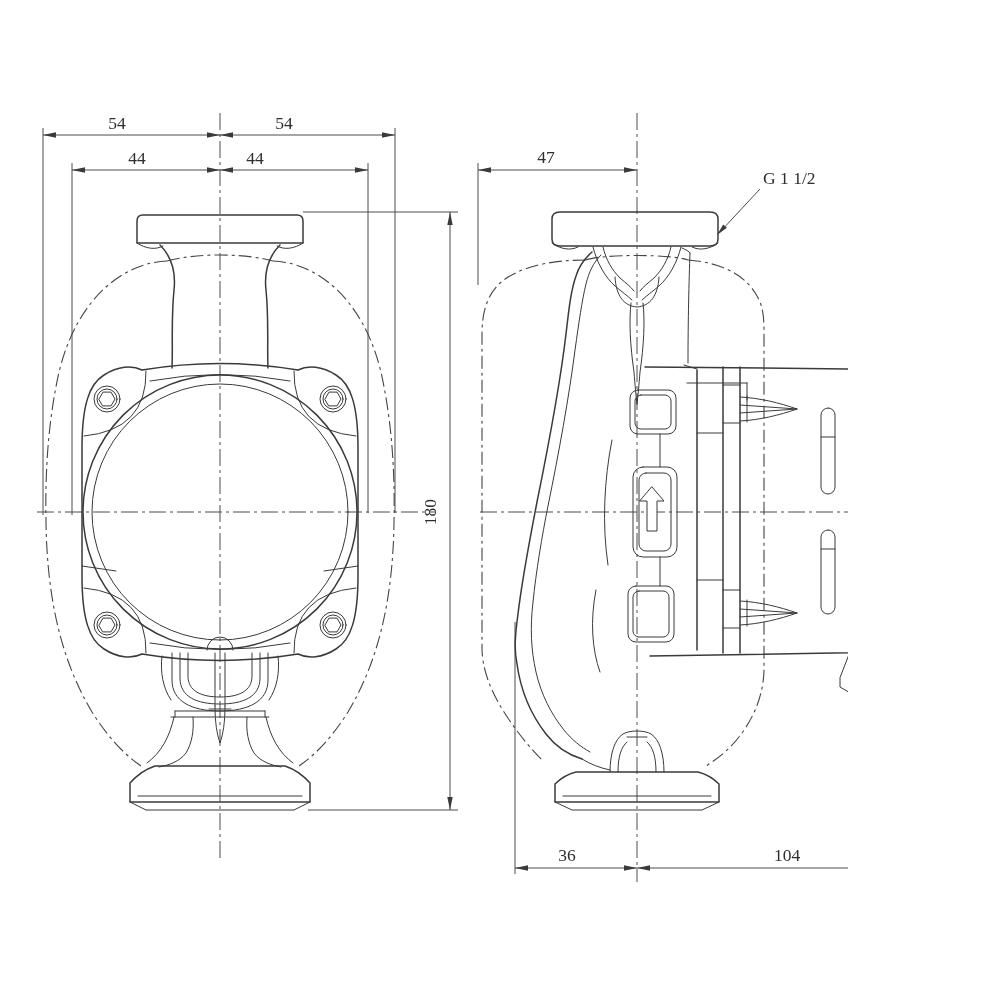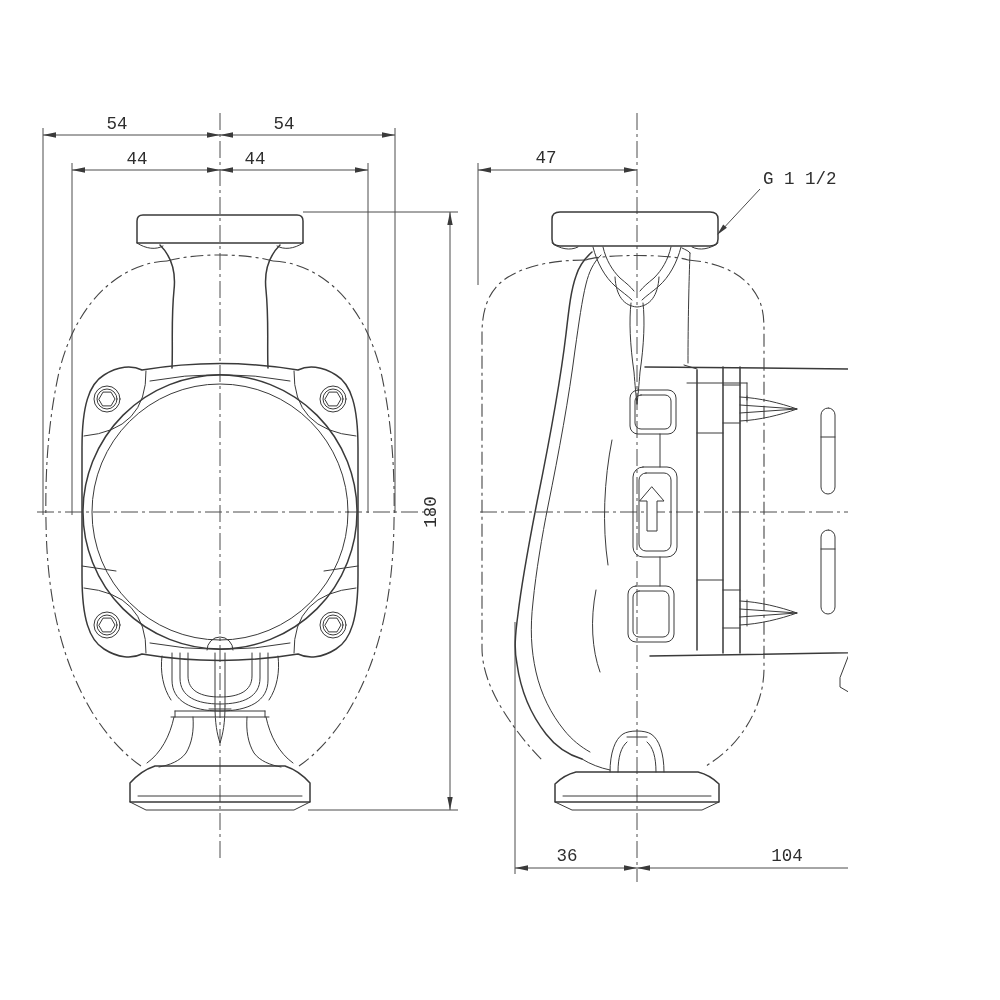--- a/index.html
+++ b/index.html
@@ -1,17 +1,17 @@
 <!DOCTYPE html>
 <html><head>
 <meta charset="utf-8">
 <style>
   html,body{margin:0;padding:0;background:#fff;}
   .stage{position:relative;width:848px;height:1000px;background:#ffffff;overflow:hidden;
-         font-family:Liberation Mono, monospace;border-radius:21px;}
+         font-family:Liberation Serif, serif;border-radius:21px;}
   svg{position:absolute;left:0;top:0;}
   .geo{fill:none;stroke:#3a3a3a;stroke-width:1.5;stroke-linecap:round;stroke-linejoin:round;}
   .geo2{fill:none;stroke:#3a3a3a;stroke-width:1;stroke-linecap:round;stroke-linejoin:round;}
   .cl{fill:none;stroke:#4d4d4d;stroke-width:1;stroke-dasharray:17 4 3 4;}
   .ph{fill:none;stroke:#454545;stroke-width:1.1;stroke-dasharray:13 4 3 4;}
   .dim{fill:none;stroke:#4d4d4d;stroke-width:1;}
   .arr{fill:#3a3a3a;stroke:none;}
   .dtxt{font-size:17.5px;fill:#2e2e2e;}
   .mid{text-anchor:middle;}
 </style>

